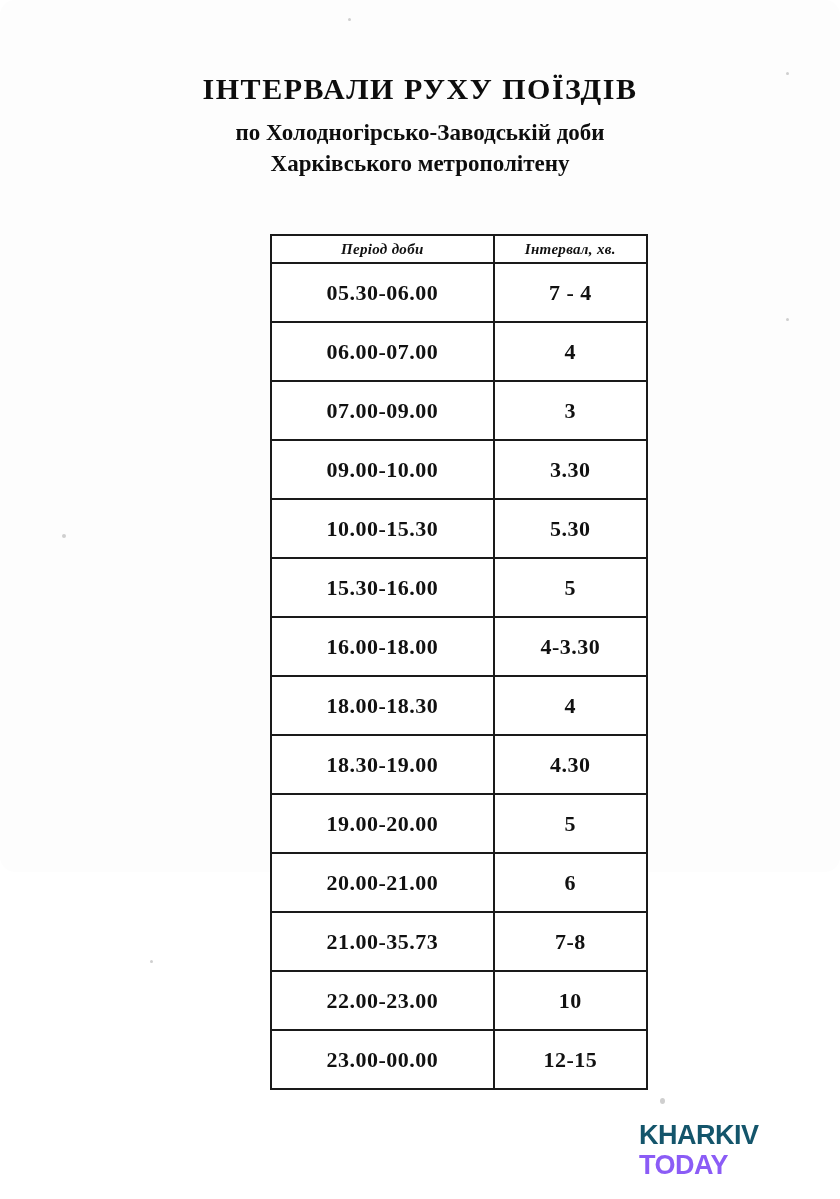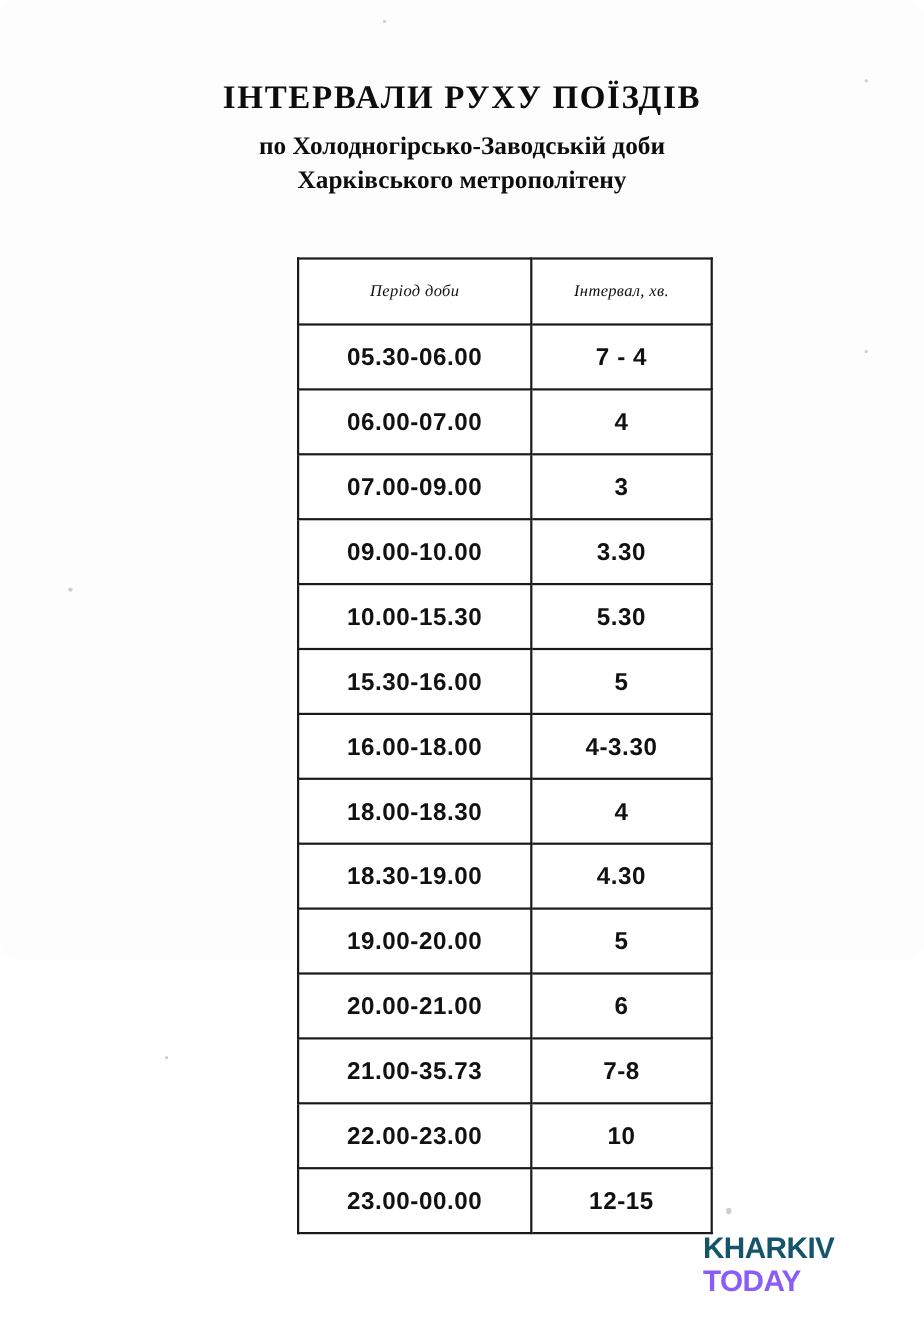--- a/index.html
+++ b/index.html
@@ -65,28 +65,28 @@
   }
   table.schedule th,
   table.schedule td {
     border: 2px solid #1a1a1a;
     text-align: center;
     vertical-align: middle;
   }
   table.schedule th {
     font-family: "Liberation Serif", serif;
     font-style: italic;
-    font-weight: normal;
+    font-weight: bold;
     font-size: 15px;
     height: 26px;
-    padding: 16px;
+    padding: 0;
     letter-spacing: 0.3px;
   }
   table.schedule td {
-    font-family: Liberation Sans, sans-serif;
+    font-family: Liberation Serif, serif;
     font-weight: bold;
     font-size: 22px;
     height: 57px;
     padding: 0;
     letter-spacing: 0.5px;
   }
   td.col-period { width: 222px; }
   td.col-interval { width: 152px; }
   th.col-period { width: 222px; }
   th.col-interval { width: 152px; }

